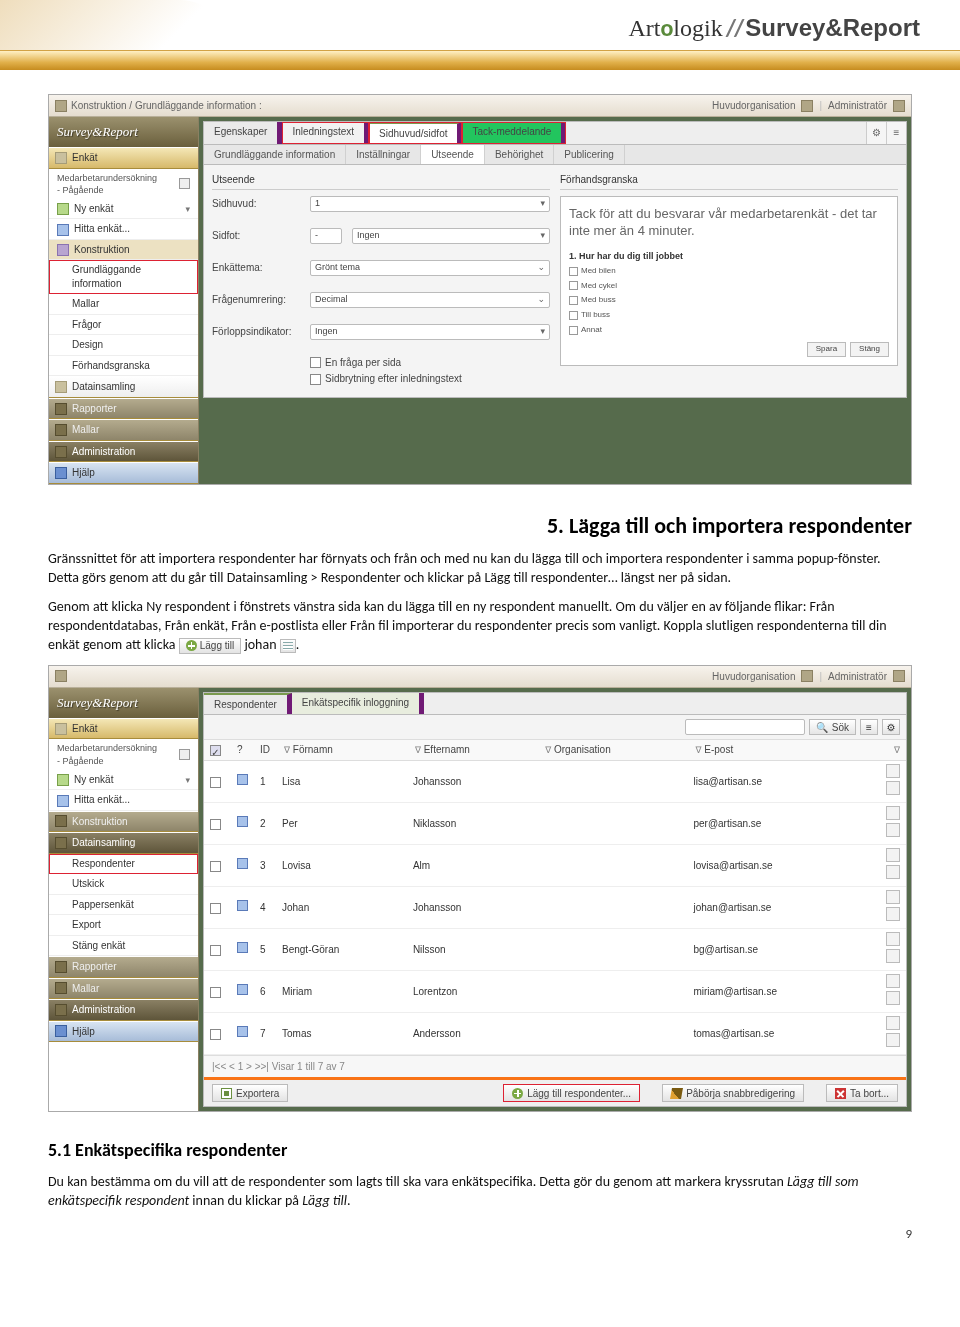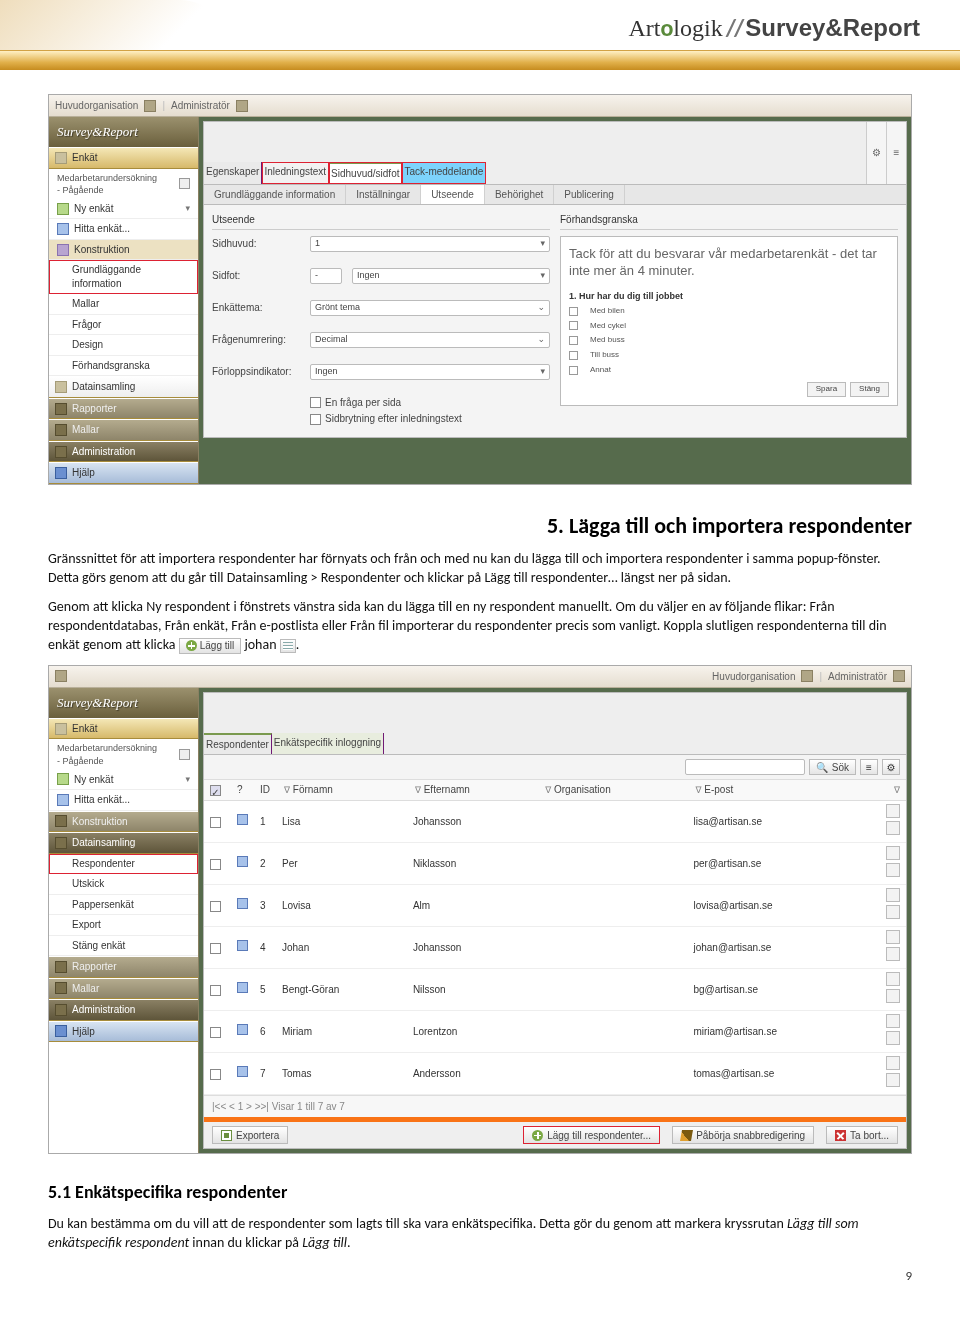--- a/index.html
+++ b/index.html
@@ -73,35 +73,35 @@
   .sb-section.dark {
     background: linear-gradient(180deg,#8a8064,#5e553a); color:#fff;
   }
   .sb-section.dimmed { background: linear-gradient(180deg,#b4ab8e,#8e856a); color:#efefef; }
   .sb-icon { width:12px; height:12px; background:#7a6f4b; border:1px solid #564d2f; }
   .sb-icon.light { background:#c9c09e;border-color:#a59c78; }
   .sb-subtitle { font-size:9px; padding:3px 8px; color:#555; background:#fff; display:flex;justify-content:space-between;align-items:center;}
   .sb-subtitle .home-ic{width:11px;height:11px;border:1px solid #999;background:#eee;}
   .sb-list { background:#fff; }
   .sb-item {
-    display:flex; align-items:center; gap:5px;
+    display:flex; align-items:flex-end; gap:5px;
     padding: 3px 8px; border-bottom:1px solid #eee; color:#333;
   }
   .sb-item.indent { padding-left: 18px; }
   .sb-item .arrow { margin-left:auto; font-size:9px; color:#777; }
   .sb-item.boxed { outline:1.5px solid #d23; outline-offset:-1px; }
   .sb-item .mi { width:12px;height:12px;border:1px solid #78a04a;background:#b7d98a; }
   .sb-item .mi.blue { border-color:#5a7ab8;background:#a7c2ea; }
   .sb-item .mi.none { border:none;background:none;width:0; }
 
   .main { flex:1; background:#566b4c; padding:4px 4px 4px 4px; position:relative; }
   
   .tabs1 { display:flex; background:#eee; border:1px solid #bbb; }
   .tabs1 .tab {
-    padding:3px 2px; border-right:1px solid #701a75; background:#f2f2f2; color:#444;margin-top:40px;
+    padding:3px 10px; border-right:5px solid #701a75; background:#f2f2f2; color:#444;
   }
   .tabs1 .tab.active { background:#fff; border-top:2px solid #7a9a4e; }
   .tabs1 .tab.lead { background:#eaeaea; }
   .tabs1 .tab.red { outline:1.5px solid #d23; outline-offset:-1px; }
   .tabs1 .spacer { flex:1; }
   .tabs1 .tbbtn { width:20px;border-left:1px solid #ccc;background:#f5f5f5;display:flex;align-items:center;justify-content:center;color:#666; }
   .tabs2 { display:flex; background:#e7e7e7; border:1px solid #bbb; border-top:none; }
   .tabs2 .tab { padding:3px 10px; color:#555; border-right:1px solid #d0d0d0;}
   .tabs2 .tab.active { background:#fff; }
   .panel {
@@ -122,21 +122,21 @@
   .cb { width:11px;height:11px;border:1px solid #888;background:#fff;display:inline-block;margin-right:4px;vertical-align:middle; }
   .cbline { margin-left:98px; margin-bottom:3px; color:#444; }
   .preview {
     border:1px solid #bbb; background:#fff; min-height:170px; padding:8px;
     display:flex;flex-direction:column; gap:4px;
   }
   .pv-logo { font-family:Georgia,serif; font-size:13px; color:#333; margin-bottom:6px;}
   .pv-logo .o { color:#5a8a3b; font-weight:bold; }
   .pv-text { font-size:13px; color:#666; }
   .pv-q { font-size:9px; font-weight:bold; margin-top:6px; }
-  .pv-opt { font-size:8px; color:#555; display:flex;align-items:center;gap:12px; }
+  .pv-opt { font-size:8px; color:#555; display:flex;align-items:center;gap:3px; }
   .pv-opt .ob { width:9px;height:9px;border:1px solid #999;background:#fff; }
   .pv-actions { margin-top:auto; display:flex; justify-content:flex-end; gap:4px; }
   .pv-btn { border:1px solid #bbb;background:#f3f3f3;padding:1px 8px;font-size:8px;color:#444; }
 
   
   .panel2 { background:#fff; border:1px solid #bbb; border-top:none; min-height:260px; display:flex; flex-direction:column;}
   .searchbar { display:flex; justify-content:flex-end; align-items:center; gap:4px; padding:4px 6px; background:#f4f4f4; border-bottom:1px solid #ddd;}
   .searchbar .sfld { width:120px;height:16px;border:1px solid #bbb;background:#fff;border-radius:2px; }
   .searchbar .sbtn { height:16px;padding:0 6px;border:1px solid #bbb;background:linear-gradient(#fff,#e5e5e5);display:flex;align-items:center;gap:3px;color:#444; }
   .searchbar .ibtn { width:18px;height:16px;border:1px solid #bbb;background:linear-gradient(#fff,#e5e5e5);display:flex;align-items:center;justify-content:center; }
@@ -145,21 +145,21 @@
   .tbl th .flt { color:#888; font-size:9px; margin-left:2px; }
   .tbl td { padding:3px 6px; border-bottom:1px solid #eee; color:#333; }
   .tbl .cbcell { width:18px;text-align:center; }
   .tbl .iconcell { width:18px; }
   .tbl .idxcell { width:18px; }
   .tbl .actcell { width:38px; text-align:right; }
   .rowicon { width:11px;height:11px;border:1px solid #5a7ab8;background:#a7c2ea;display:inline-block; }
   .actbtn { width:14px;height:14px;border:1px solid #bbb;background:#f3f3f3;display:inline-block;margin-left:1px; }
   .pager { padding:4px 8px; color:#555; background:#f7f7f7;border-top:1px solid #ddd; }
   .pager .navbtn { color:#888; cursor:default; }
-  .footbar { display:flex; align-items:center; padding:4px 8px; gap:12px; background:#efefef; border-top:5px solid #f97316; }
+  .footbar { display:flex; align-items:center; padding:4px 8px; gap:22px; background:#efefef; border-top:3px solid #f97316; }
   .footbar .push { flex:1; }
   .footbtn {
     display:inline-flex; align-items:center; gap:4px; height:18px;
     padding:0 8px; border:1px solid #bbb; background:linear-gradient(#fff,#e3e3e3);
     color:#444; font-size:10px;
   }
   .footbtn.boxed { outline:1.5px solid #d23; outline-offset:-1px; }
   .footbtn .ic { width:11px;height:11px; }
   .footbtn .ic.plus { border-radius:50%; background:#7aa843; position:relative; }
   .footbtn .ic.plus::before, .footbtn .ic.plus::after { content:""; position:absolute; background:#fff; }
@@ -198,20 +198,24 @@
 <div class="header-bar">
   <div class="header-swoosh"></div>
   <div class="header-brand">
     <span class="art">Art</span><span class="o">o</span><span class="art">logik</span><span class="slash">//</span><span class="sr">Survey&amp;Report</span>
   </div>
   <div class="header-goldbar"></div>
 </div>
 
 <div class="app">
   <div class="app-top">
+    <div class="breadcrumb">
+      <span class="crumb-icon"></span>
+      <span>Konstruktion / Grundläggande information :</span>
+    </div>
     <div class="right-info">
       <span>Huvudorganisation</span>
       <span class="crumb-icon"></span>
       <span style="color:#bbb">|</span>
       <span>Administratör</span>
       <span class="crumb-icon"></span>
     </div>
   </div>
   <div class="app-body">
 
@@ -280,21 +284,21 @@
           <span class="sb-icon" style="background:#6a8fd0;border-color:#3a5f9e"></span>
           <span>Hjälp</span>
         </div>
     </div>
 
     <div class="main">
       <div class="tabs1">
         <div class="tab lead">Egenskaper</div>
         <div class="tab red">Inledningstext</div>
         <div class="tab active red">Sidhuvud/sidfot</div>
-        <div class="tab red" style="background:#7dd3fc">Tack-meddelande</div>
+        <div class="tab red" style="background:#22c55e">Tack-meddelande</div>
         <div class="spacer"></div>
         <div class="tbbtn">⚙</div>
         <div class="tbbtn">≡</div>
       </div>
       <div class="tabs2">
         <div class="tab">Grundläggande information</div>
         <div class="tab">Inställningar</div>
         <div class="tab active">Utseende</div>
         <div class="tab">Behörighet</div>
         <div class="tab">Publicering</div>

